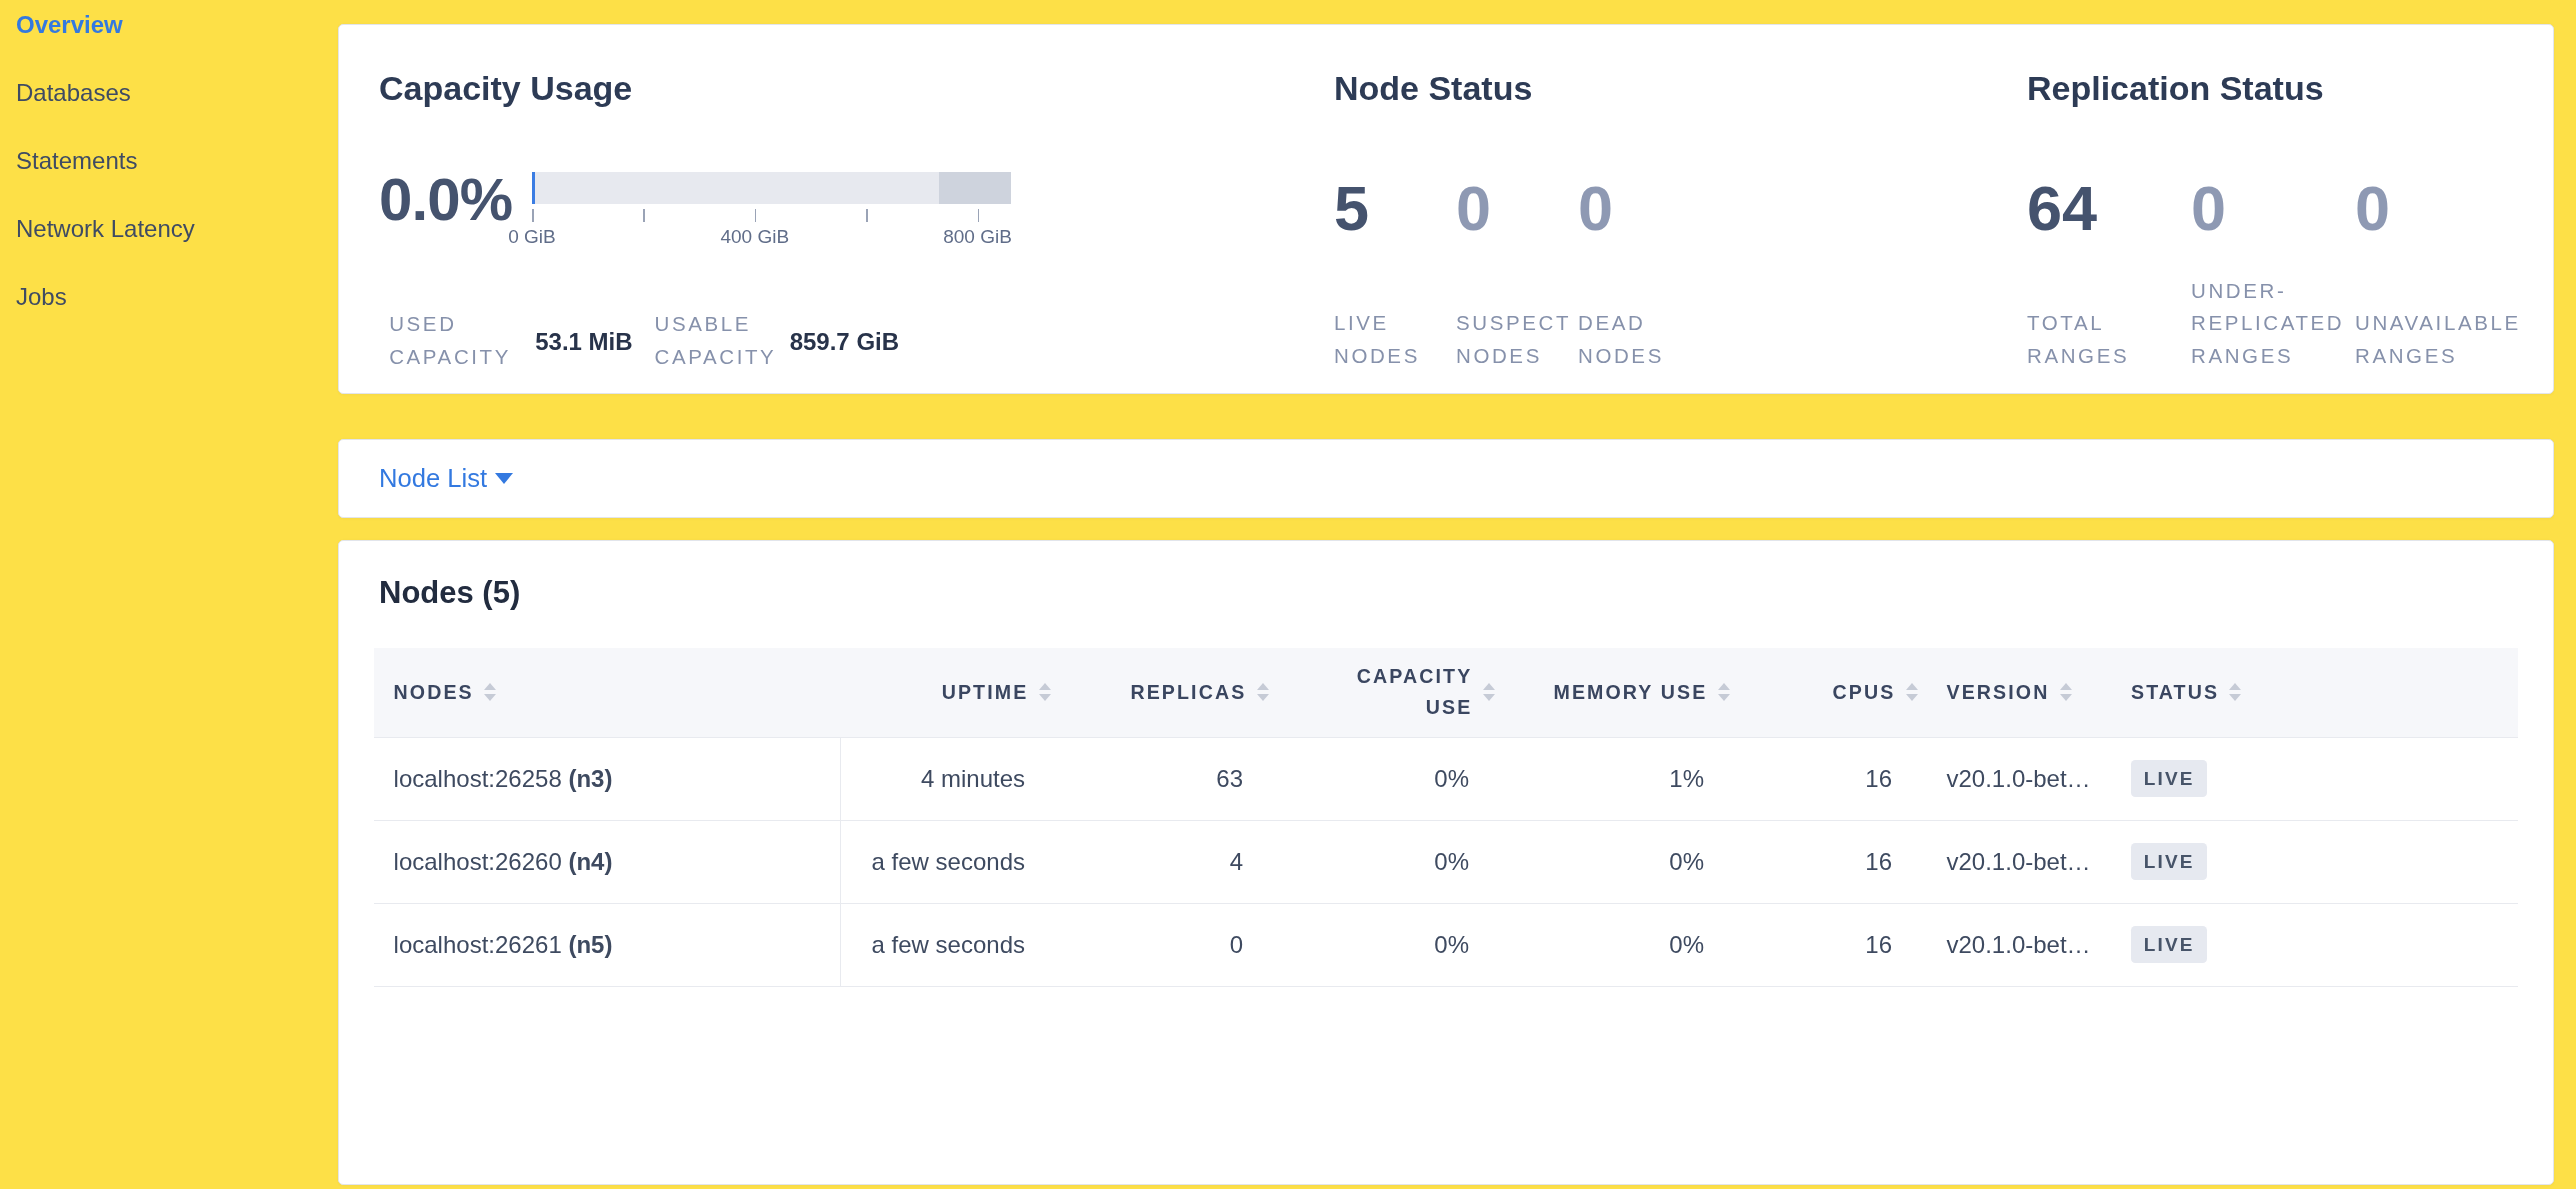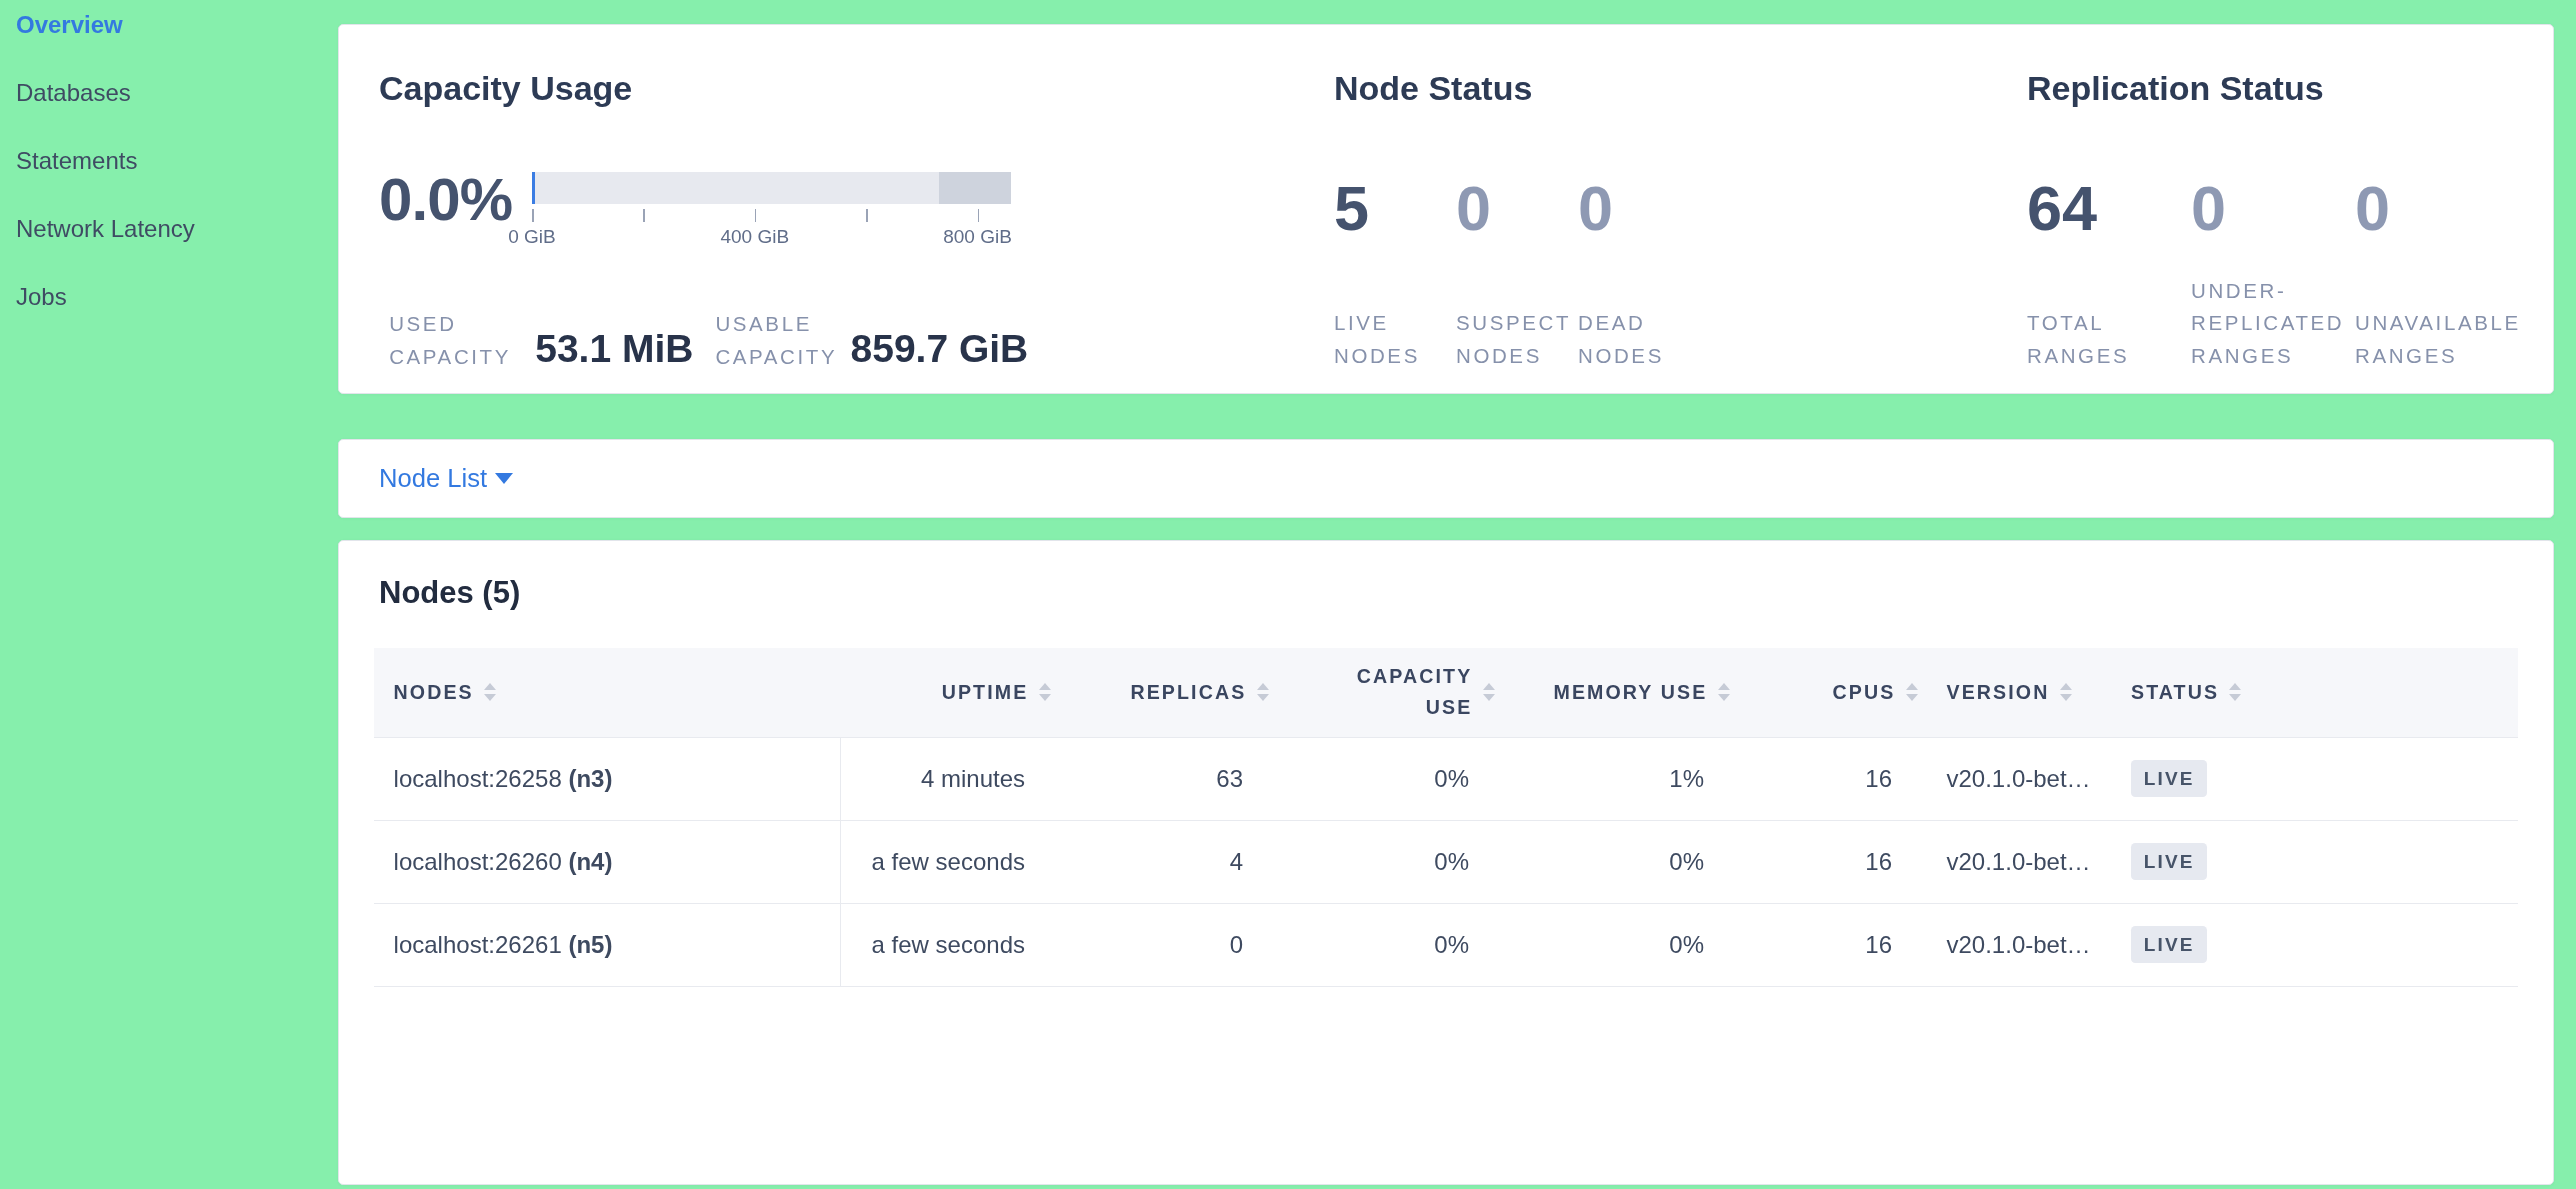--- a/index.html
+++ b/index.html
@@ -1,19 +1,19 @@
 <!DOCTYPE html>
 <html style="font-size:13.6px"><head>
 <meta charset="utf-8">
 <style>
   * { margin:0; padding:0; box-sizing:border-box; }
   html,body { background:#f5f6fa; }
   .page {
     position:relative; width:2576px; height:1189px; overflow:hidden;
-    background:#86efac; font-family:"Liberation Sans", sans-serif; color:#3e4a63;
+    background:#fde047; font-family:"Liberation Sans", sans-serif; color:#3e4a63;
   }
 
   
   .sidebar { position:absolute; left:0; top:0; width:338px; height:100%; padding-top:0; }
   .side-item {
     height:68px; display:flex; align-items:center; padding-left:16px;
     font-size:24px; color:#3f4b63; font-weight:500; cursor:pointer;
   }
   .side-item.active { color:#3379e0; font-weight:700; }
   .sidebar-inner { margin-top:-9.4px; }
@@ -44,21 +44,21 @@
   .gauge-ticks { position:relative; height:12.8px; margin-top:5.1px; }
   .gauge-tick { position:absolute; top:0; width:1.7px; height:12.8px; background:#9aa3b6; }
   .gauge-labels { position:relative; height:22px; margin-top:4.3px; }
   .gauge-label { position:absolute; transform:translateX(-50%); font-size:19px; color:#606d89; white-space:nowrap; }
 
   .cap-stats { position:absolute; top:281px; height:68px; display:flex; align-items:flex-end; }
   .stat-label {
     font-size:20.5px; letter-spacing:2.6px; color:#8691ab; line-height:1.6; font-weight:500;
   }
   .cap-stats .stat-label { width:130px; }
-  .stat-value { font-size:39px; font-weight:700; color:#28334a; margin-bottom:3px; white-space:nowrap; }
+  .stat-value { font-size:24px; font-weight:700; color:#28334a; margin-bottom:18px; white-space:nowrap; }
   .stat-value.v1 { margin-left:16px; margin-right:22px; }
   .stat-value.v2 { margin-left:5.1px; }
 
   .stat-row { position:absolute; top:152px; display:flex; }
   .stat-col { display:flex; flex-direction:column; height:196px; }
   .sec-nodes .stat-col { width:122px; }
   .sec-nodes .stat-col:last-child { width:145px; }
   .sec-repl  .stat-col { width:164px; }
   .sec-repl  .stat-col:last-child { width:205px; }
   .stat-num { font-size:63px; font-weight:600; line-height:1; color:#8e99b3; }

